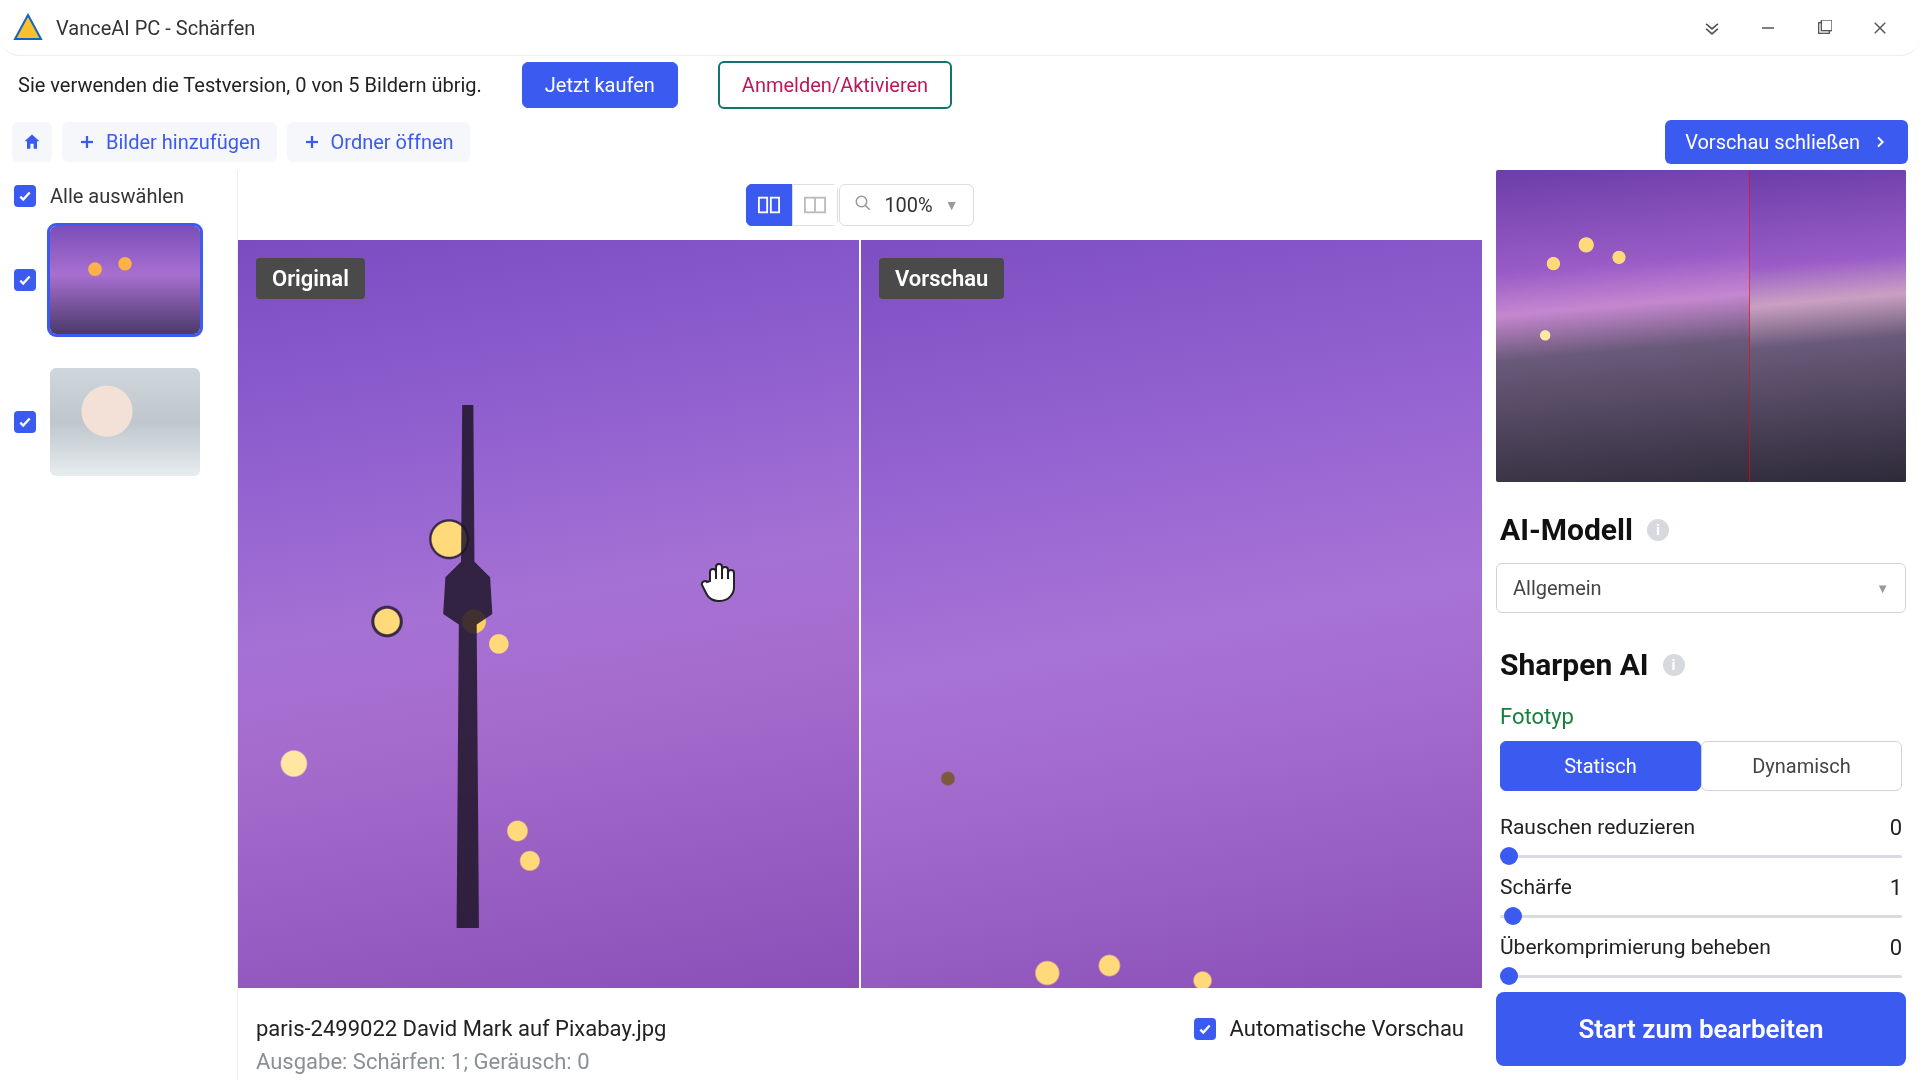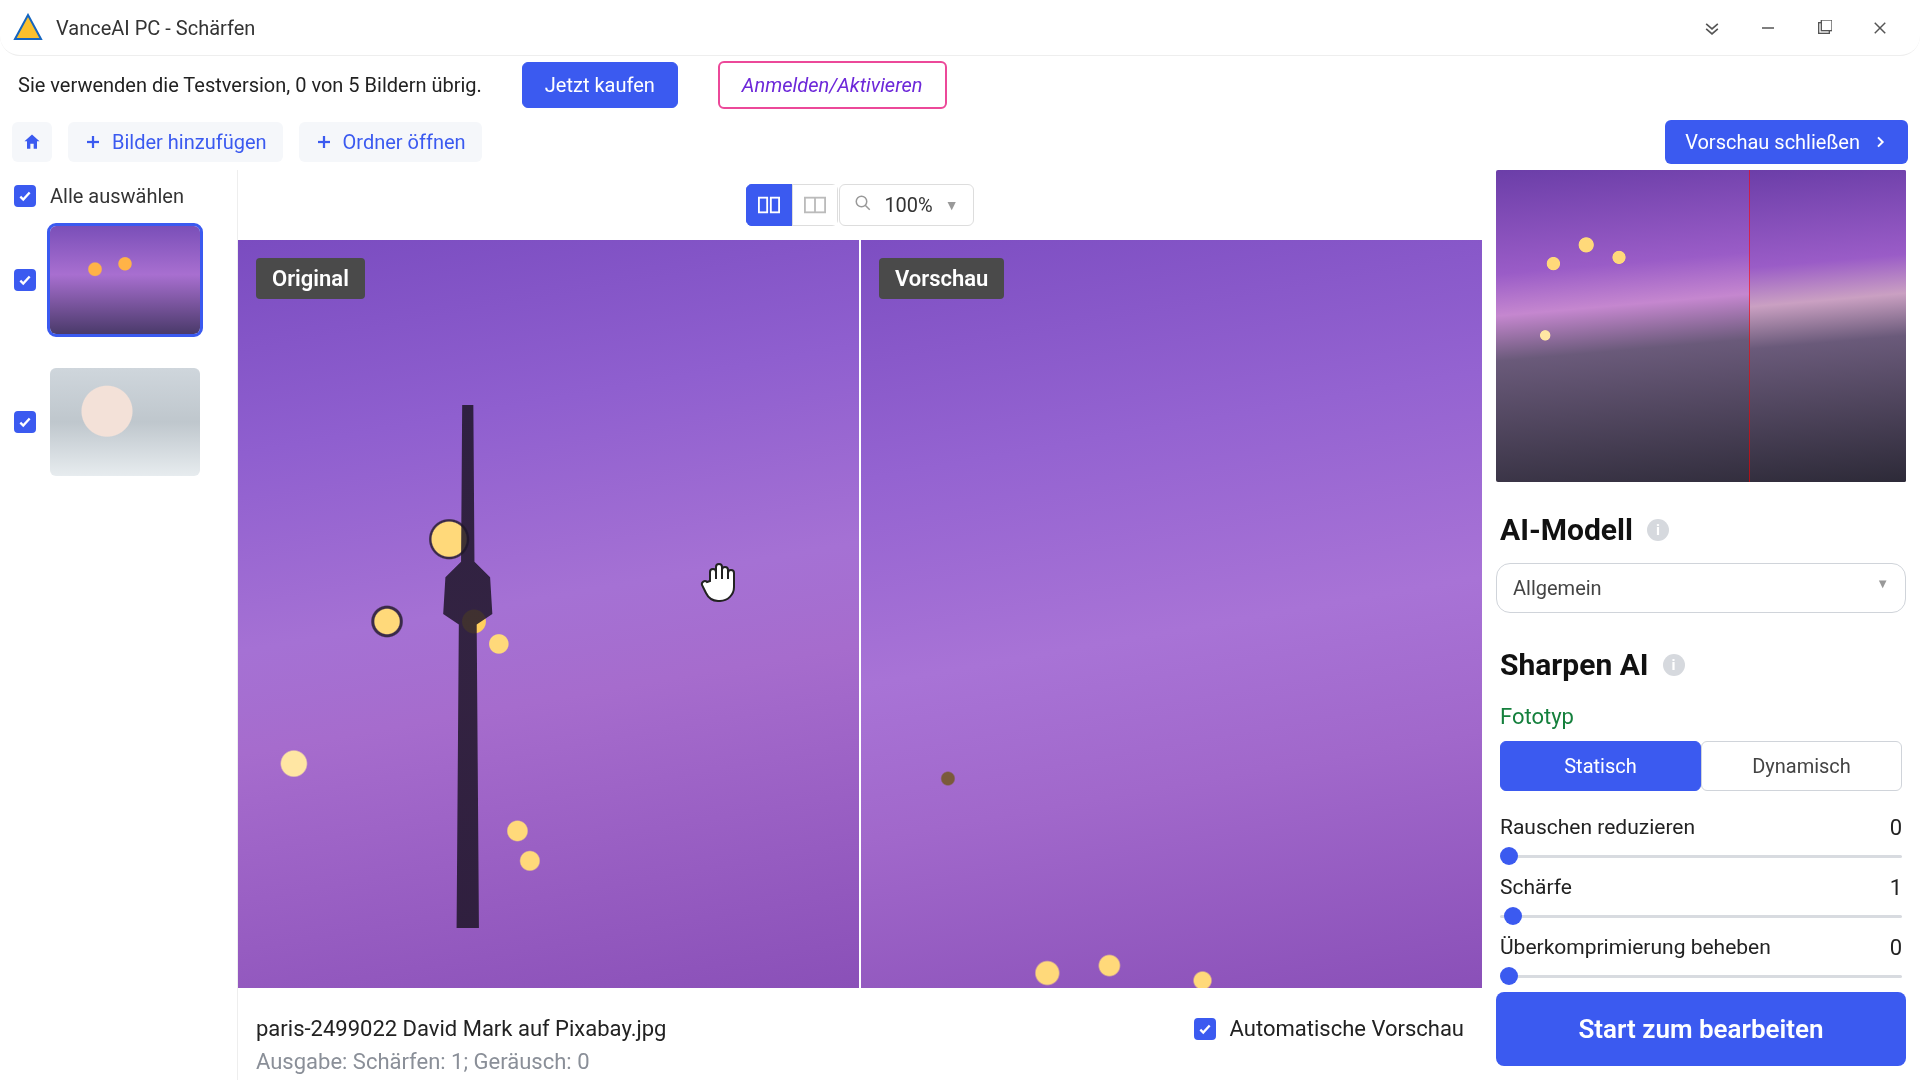--- a/index.html
+++ b/index.html
@@ -11,24 +11,24 @@
   .titlebar .title { font-size: 20px; color: #333; flex: 0 0 auto; }
   .titlebar .spacer { flex: 1; }
   .winbtn { width: 56px; height: 40px; display: flex; align-items: center; justify-content: center; color: #666; }
   .winbtn svg { stroke: #555; }
 
   
   .trialbar { height: 58px; display: flex; align-items: center; padding: 0 18px; gap: 40px; }
   .trialbar .msg { font-size: 20px; color: #222; }
   .btn { display:inline-flex; align-items:center; justify-content:center; padding: 10px 22px; border-radius: 6px; font-size: 20px; cursor:pointer; }
   .btn-primary { background:#3B5AF0; color:#fff; border:1px solid #3B5AF0; }
-  .btn-outline { background:#fff; color:#6d28d9; border:2px solid #ec4899;font-style:italic; }
-
-  
-  .actionbar { height: 56px; display:flex; align-items:center; padding: 0 12px; gap:16px; border-bottom:1px solid transparent; }
+  .btn-outline { background:#fff; color:#be185d; border:2px solid #0f766e; }
+
+  
+  .actionbar { height: 56px; display:flex; align-items:center; padding: 0 12px; gap:10px; border-bottom:1px solid transparent; }
   .squarebtn { width:40px; height:40px; border-radius:6px; background:#f5f7fa; display:flex; align-items:center; justify-content:center; }
   .softbtn { padding: 8px 16px; border-radius:6px; background:#f5f7fa; color:#3B5AF0; display:flex; align-items:center; gap:10px; font-size:20px; }
   .actionbar .spacer { flex:1; }
   .closepreview { background:#3B5AF0; color:#fff; padding:10px 20px; border-radius:6px; display:flex; align-items:center; gap:12px; font-size:20px; }
 
   
   .main { display:flex; height: calc(1080px - 56px - 58px - 56px); }
 
   
   .thumbpanel { width: 238px; border-right:1px solid #eee; padding: 14px 14px; }
@@ -108,21 +108,21 @@
       radial-gradient(circle at 12% 53%, #ffe6a3 0 1.2%, transparent 1.4%),
       linear-gradient(175deg,#6b3ea8 0%,#9a5cc7 30%,#c587cf 42%,#6a5a7a 55%,#2d2a38 100%);
   }
   .miniprev .half { position:absolute; top:0; right:0; width:38%; height:100%;
     background:
       linear-gradient(175deg,#6b3ea8 0%,#9a5cc7 30%,#caa0c2 42%,#6a5a7a 55%,#2d2a38 100%);
     outline:1px solid rgba(255,0,0,0.6);
   }
   .section-title { font-size:30px; font-weight:700; color:#111; display:flex; align-items:center; gap:14px; margin: 6px 4px 16px; }
   .info-icon { width:22px; height:22px; border-radius:50%; background:#d6d9de; color:#fff; display:flex; align-items:center; justify-content:center; font-size:15px; font-weight:700; }
-  .dropdown { border:1px solid #d0d4da; border-radius:14px; padding:12px 16px; display:flex; justify-content:space-between; color:#444; font-size:20px; margin-bottom:28px; }
+  .dropdown { border:1px solid #d0d4da; border-radius:6px; padding:12px 16px; display:flex; align-items:center; justify-content:space-between; color:#444; font-size:20px; margin-bottom:28px; }
   .label { font-size:22px; color:#15803d; margin:6px 4px 12px; }
   .segrow { display:flex; gap:0; margin-bottom:20px; padding:0 4px; }
   .segpill { flex:1; text-align:center; padding:12px 0; border-radius:6px; font-size:20px; border:1px solid #d0d4da; color:#444; }
   .segpill.active { background:#3B5AF0; color:#fff; border-color:#3B5AF0; }
   .sliderrow { margin: 4px 4px 2px; }
   .sliderrow .lbl { font-size:21px; color:#222; margin-bottom:4px; }
   .sliderrow .track { position:relative; height:26px; display:flex; align-items:center; }
   .sliderrow .line { flex:1; height:3px; background:#d8dbe0; border-radius:2px; }
   .sliderrow .knob { position:absolute; left:0; width:18px; height:18px; border-radius:50%; background:#3B5AF0; }
   .sliderrow .val { position:absolute; right:0; top:-28px; font-size:22px; color:#222; }

